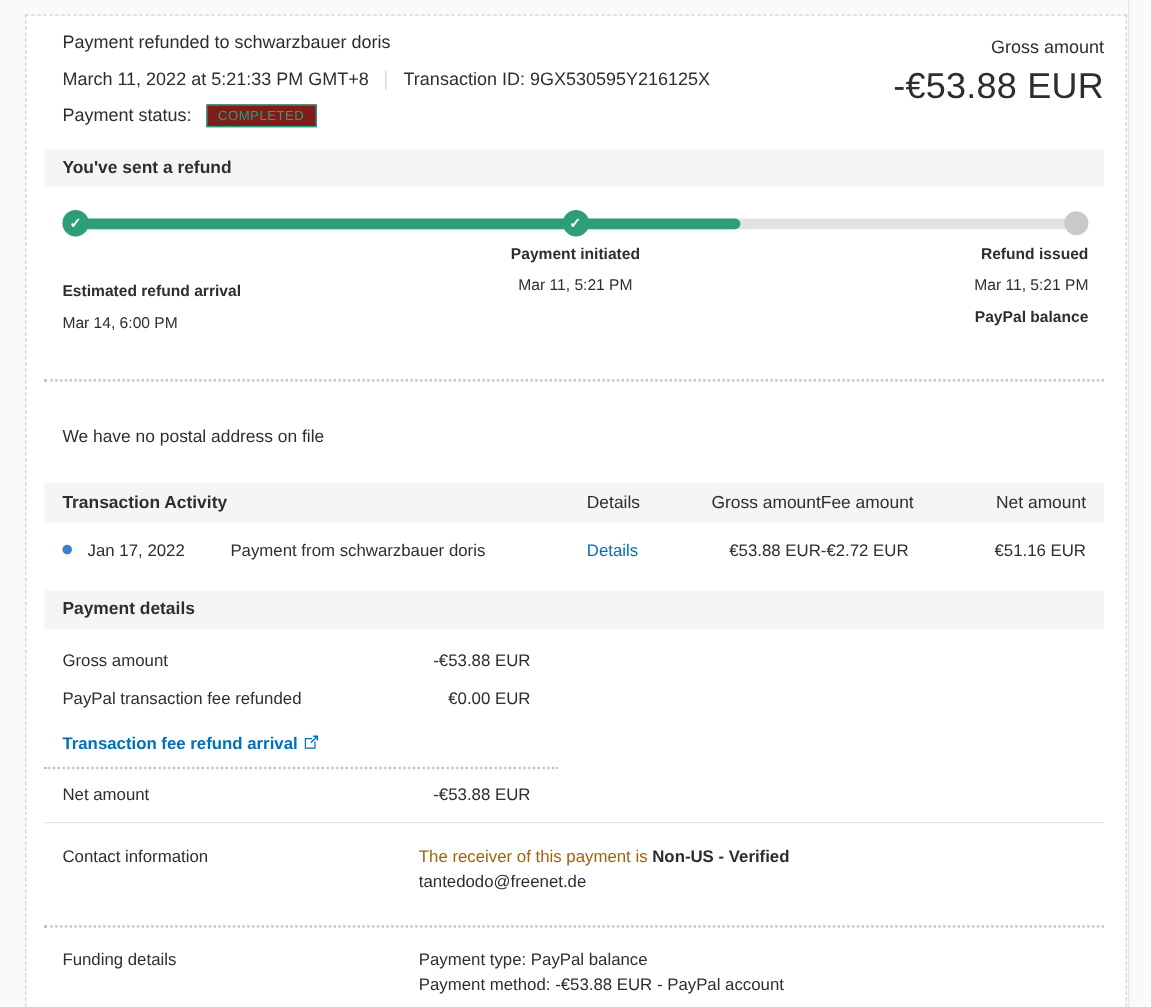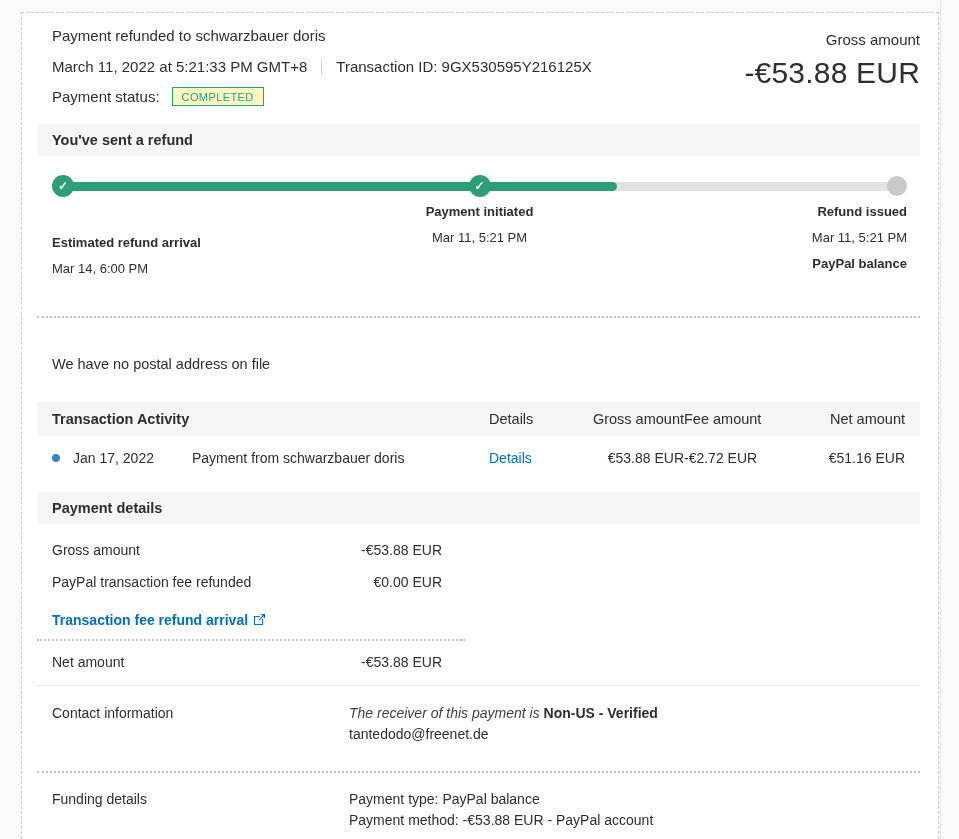--- a/index.html
+++ b/index.html
@@ -18,21 +18,21 @@
     border-right: 1px dashed #c9c9c9;
   }
   
   .header-row { display: flex; justify-content: space-between; padding: 14px 18px 0 30px; }
   .hdr-title { font-size: 15px; color: #2c2e2f; }
   .hdr-date-row { display: flex; align-items: center; margin-top: 14px; font-size: 15px; }
   .hdr-sep { width: 1px; height: 16px; background: #cbd2d6; margin: 0 14px; }
   .hdr-status-row { display: flex; align-items: center; margin-top: 12px; font-size: 15px; }
   .status-badge {
     margin-left: 12px; border: 1px solid #26a17b; color: #26a17b;
-    font-size: 11px; letter-spacing: .4px; padding: 3px 9px 2px; background: #fef9c3;
+    font-size: 11px; letter-spacing: .4px; padding: 3px 9px 2px; background: #7f1d1d;
   }
   .header-right { text-align: right; padding-top: 4px; }
   .gross-label { font-size: 15px; }
   .gross-value { font-size: 30px; margin-top: 8px; letter-spacing: .2px; }
   
   .section-bar {
     margin: 18px 18px 0 15px; background: #f5f5f7;
     padding: 8px 15px; font-size: 14.5px; font-weight: bold; color: #2c2e2f;
   }
   
@@ -80,21 +80,21 @@
   .pd-label { width: 230px; line-height: 21px; }
   .pd-value { width: 160px; text-align: right; line-height: 21px; }
   .policy-row { padding: 7px 0 10px 30px; }
   .policy-link { font-size: 14px; font-weight: bold; color: #0070ba; text-decoration: none; cursor: pointer; }
   .ext-icon { display: inline-block; vertical-align: -1px; margin-left: 5px; }
   .net-row { display: flex; padding: 11px 0 12px 30px; font-size: 14px; }
   
   .info-row { display: flex; padding: 17px 0 0 30px; font-size: 14px; line-height: 20px; }
   .info-label { width: 297px; flex: 0 0 297px; }
   .info-body div { margin-bottom: 1px; }
-  .muted { color: #404040; font-style: italic; }
+  .muted { color: #a16207; }
   .strong { font-weight: bold; color: #2c2e2f; }
   .contact-block { padding-bottom: 26px; }
   .funding-row { padding-top: 16px; }
   
   .gutter { position: absolute; top: 0; right: 0; width: 19px; height: 839px; background: #fafafa; border-left: 1px solid #e6e6e6; }
 </style>
 </head>
 <body>
 
 <div class="page">

